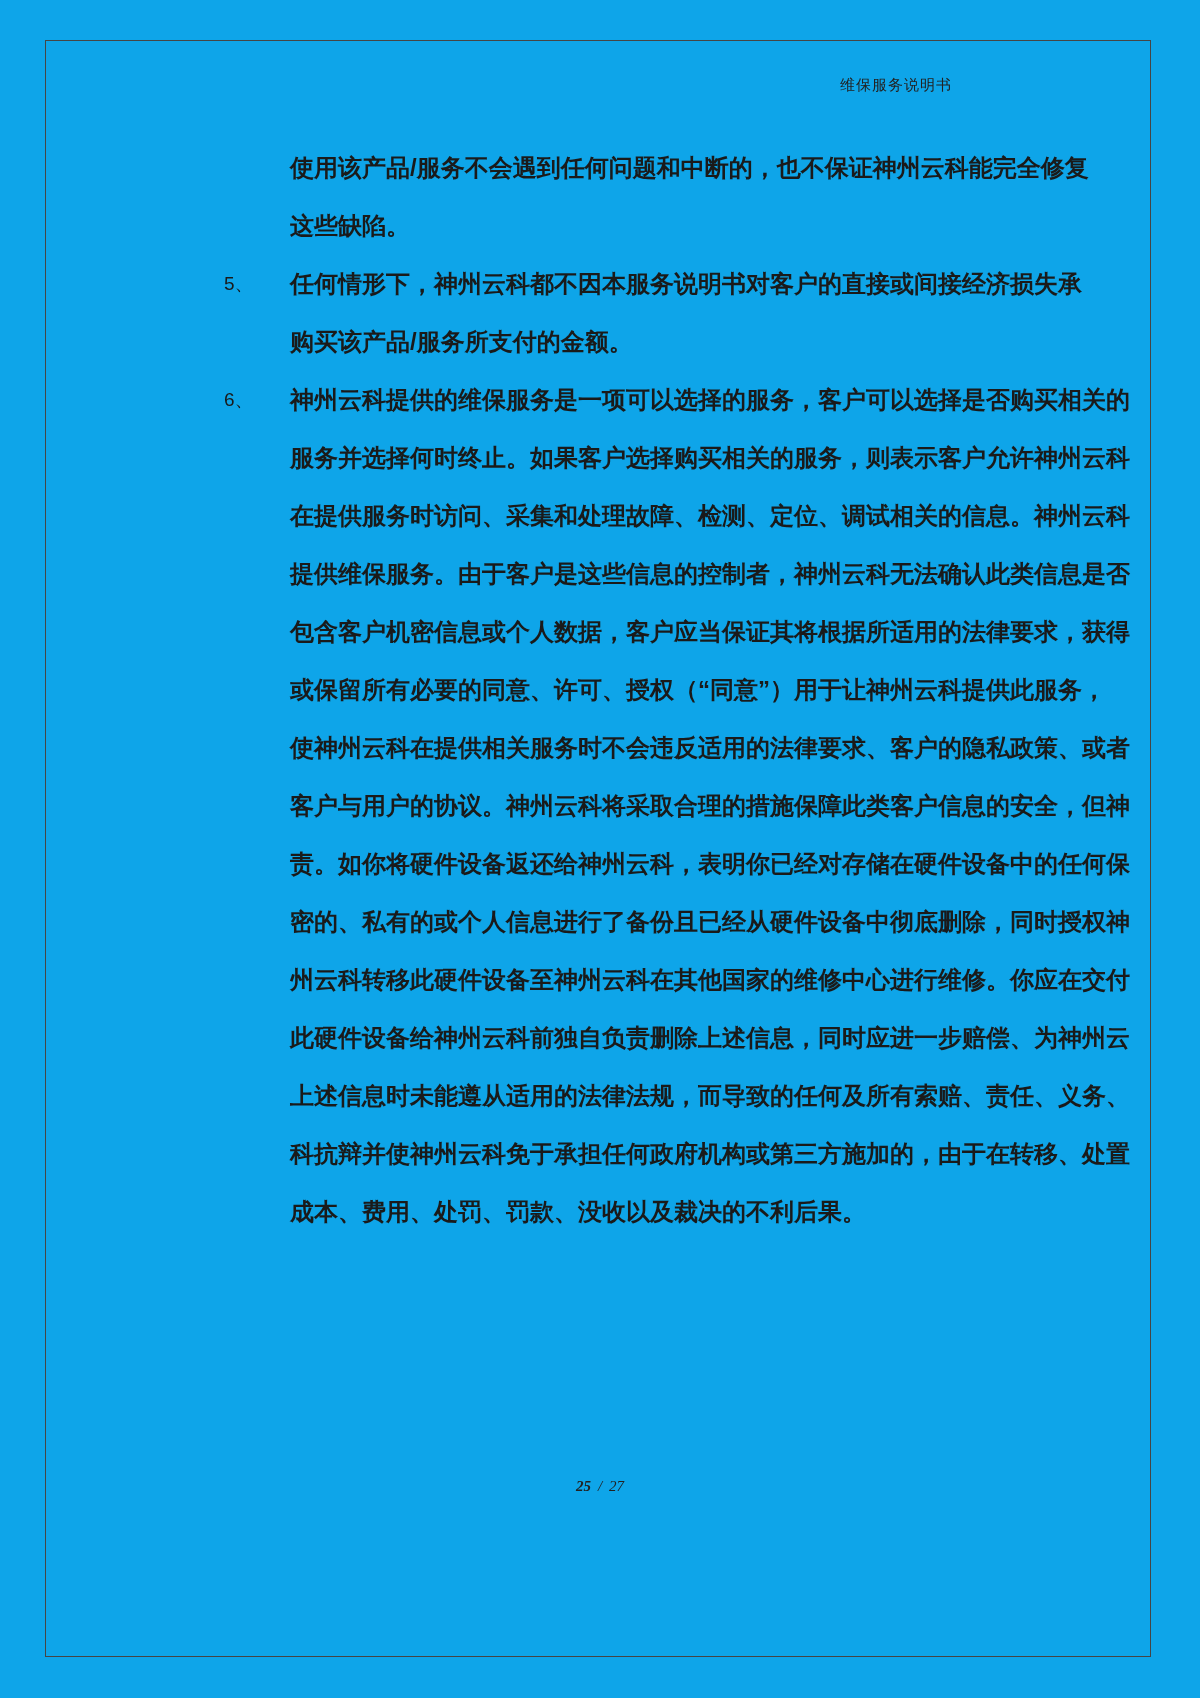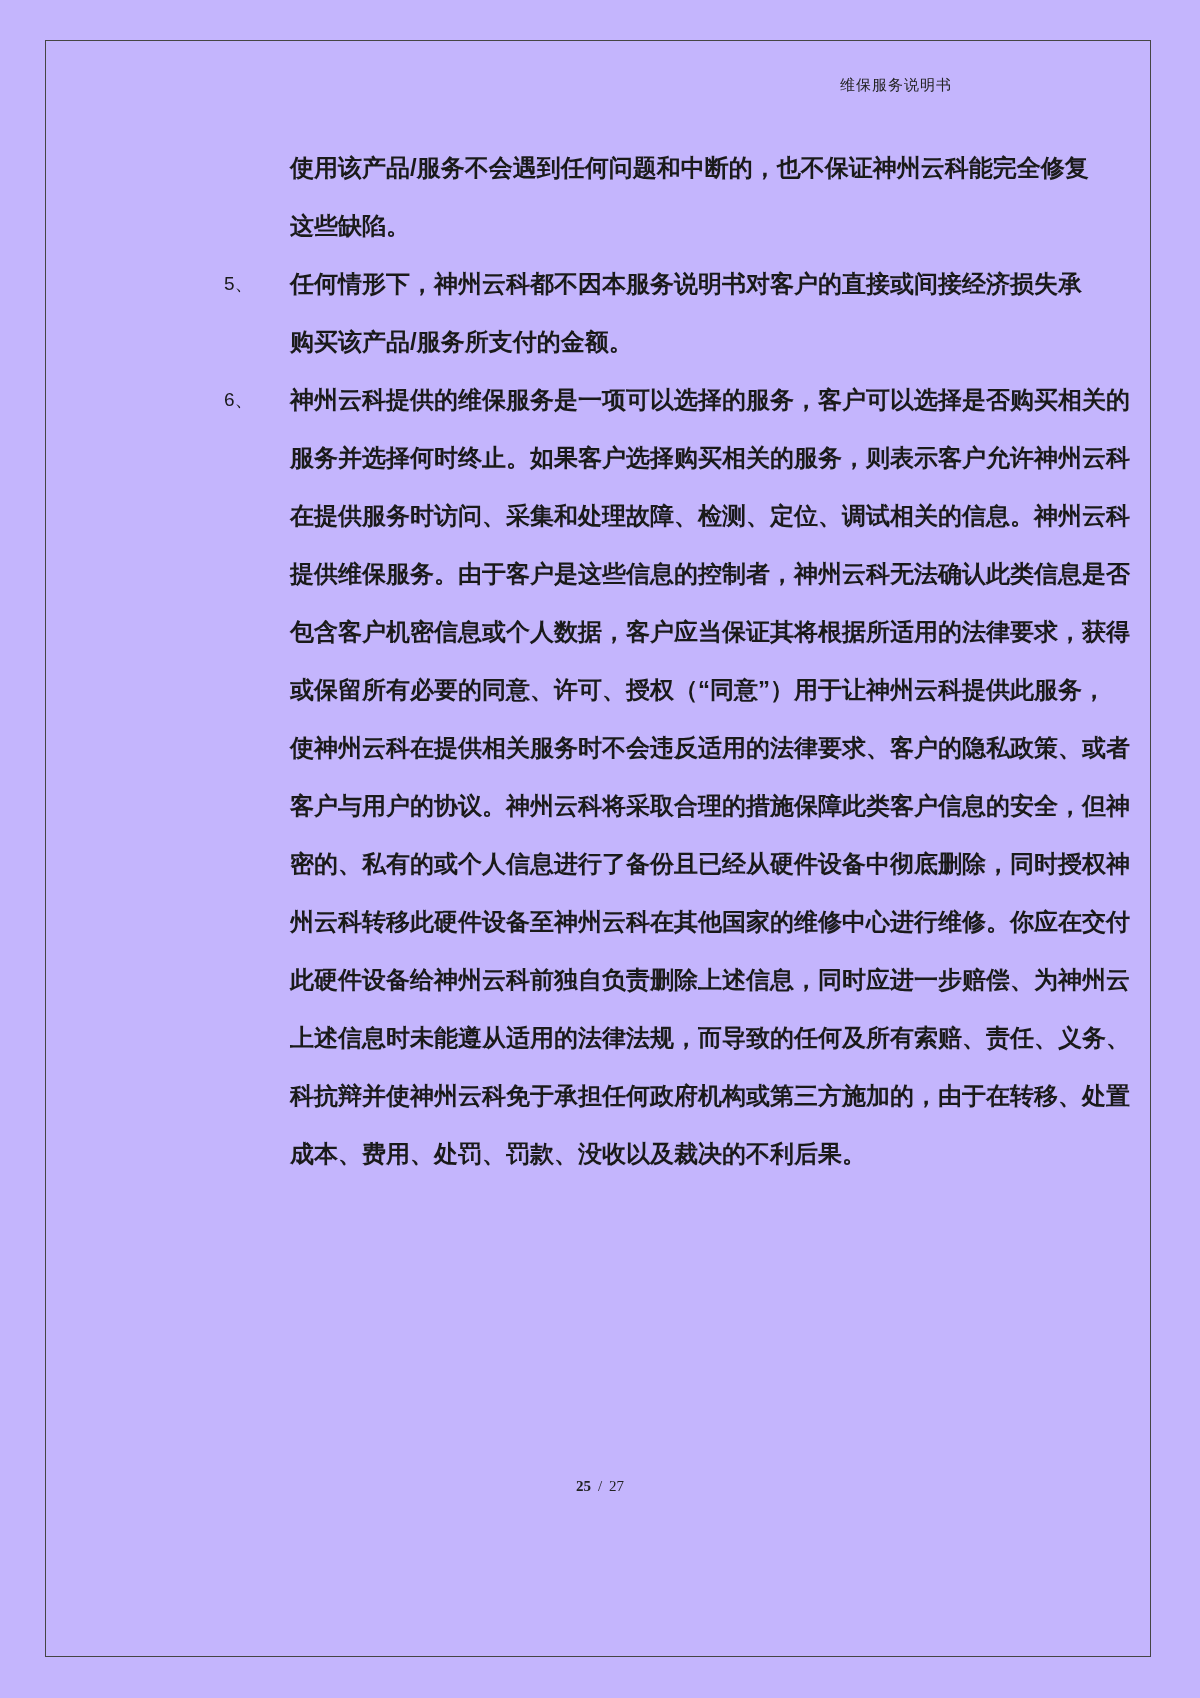--- a/index.html
+++ b/index.html
@@ -4,21 +4,21 @@
 <style>
   html, body {
     margin: 0;
     padding: 0;
     background: #ffffff;
   }
   .page {
     position: relative;
     width: 1200px;
     height: 1698px;
-    background: #c4b5fd;
+    background: #0ea5e9;
     overflow: hidden;
     font-family: "Liberation Sans", sans-serif;
     color: #1a1a1a;
   }
   .page-border {
     position: absolute;
     left: 45px;
     top: 40px;
     width: 1106px;
     height: 1617px;
@@ -67,20 +67,21 @@
   }
   .doc-footer {
     position: absolute;
     left: 0;
     top: 1478px;
     width: 1200px;
     text-align: center;
     font-family: "Liberation Serif", serif;
     font-size: 15px;
     color: #222222;
+    font-style: italic;
   }
   .doc-footer .page-current {
     font-weight: bold;
   }
   .doc-footer .page-sep {
     margin: 0 7px;
   }
 </style>
 </head>
 <body>
@@ -112,20 +113,21 @@
       <span class="para-num">6、</span>
       <div class="para-lines">
           <div class="doc-line">神州云科提供的维保服务是一项可以选择的服务，客户可以选择是否购买相关的</div>
           <div class="doc-line">服务并选择何时终止。如果客户选择购买相关的服务，则表示客户允许神州云科</div>
           <div class="doc-line">在提供服务时访问、采集和处理故障、检测、定位、调试相关的信息。神州云科</div>
           <div class="doc-line">提供维保服务。由于客户是这些信息的控制者，神州云科无法确认此类信息是否</div>
           <div class="doc-line">包含客户机密信息或个人数据，客户应当保证其将根据所适用的法律要求，获得</div>
           <div class="doc-line">或保留所有必要的同意、许可、授权（“同意”）用于让神州云科提供此服务，</div>
           <div class="doc-line">使神州云科在提供相关服务时不会违反适用的法律要求、客户的隐私政策、或者</div>
           <div class="doc-line">客户与用户的协议。神州云科将采取合理的措施保障此类客户信息的安全，但神</div>
+          <div class="doc-line">责。如你将硬件设备返还给神州云科，表明你已经对存储在硬件设备中的任何保</div>
           <div class="doc-line">密的、私有的或个人信息进行了备份且已经从硬件设备中彻底删除，同时授权神</div>
           <div class="doc-line">州云科转移此硬件设备至神州云科在其他国家的维修中心进行维修。你应在交付</div>
           <div class="doc-line">此硬件设备给神州云科前独自负责删除上述信息，同时应进一步赔偿、为神州云</div>
           <div class="doc-line">上述信息时未能遵从适用的法律法规，而导致的任何及所有索赔、责任、义务、</div>
           <div class="doc-line">科抗辩并使神州云科免于承担任何政府机构或第三方施加的，由于在转移、处置</div>
           <div class="doc-line">成本、费用、处罚、罚款、没收以及裁决的不利后果。</div>
         </div>
     </div>
 
   </div>

